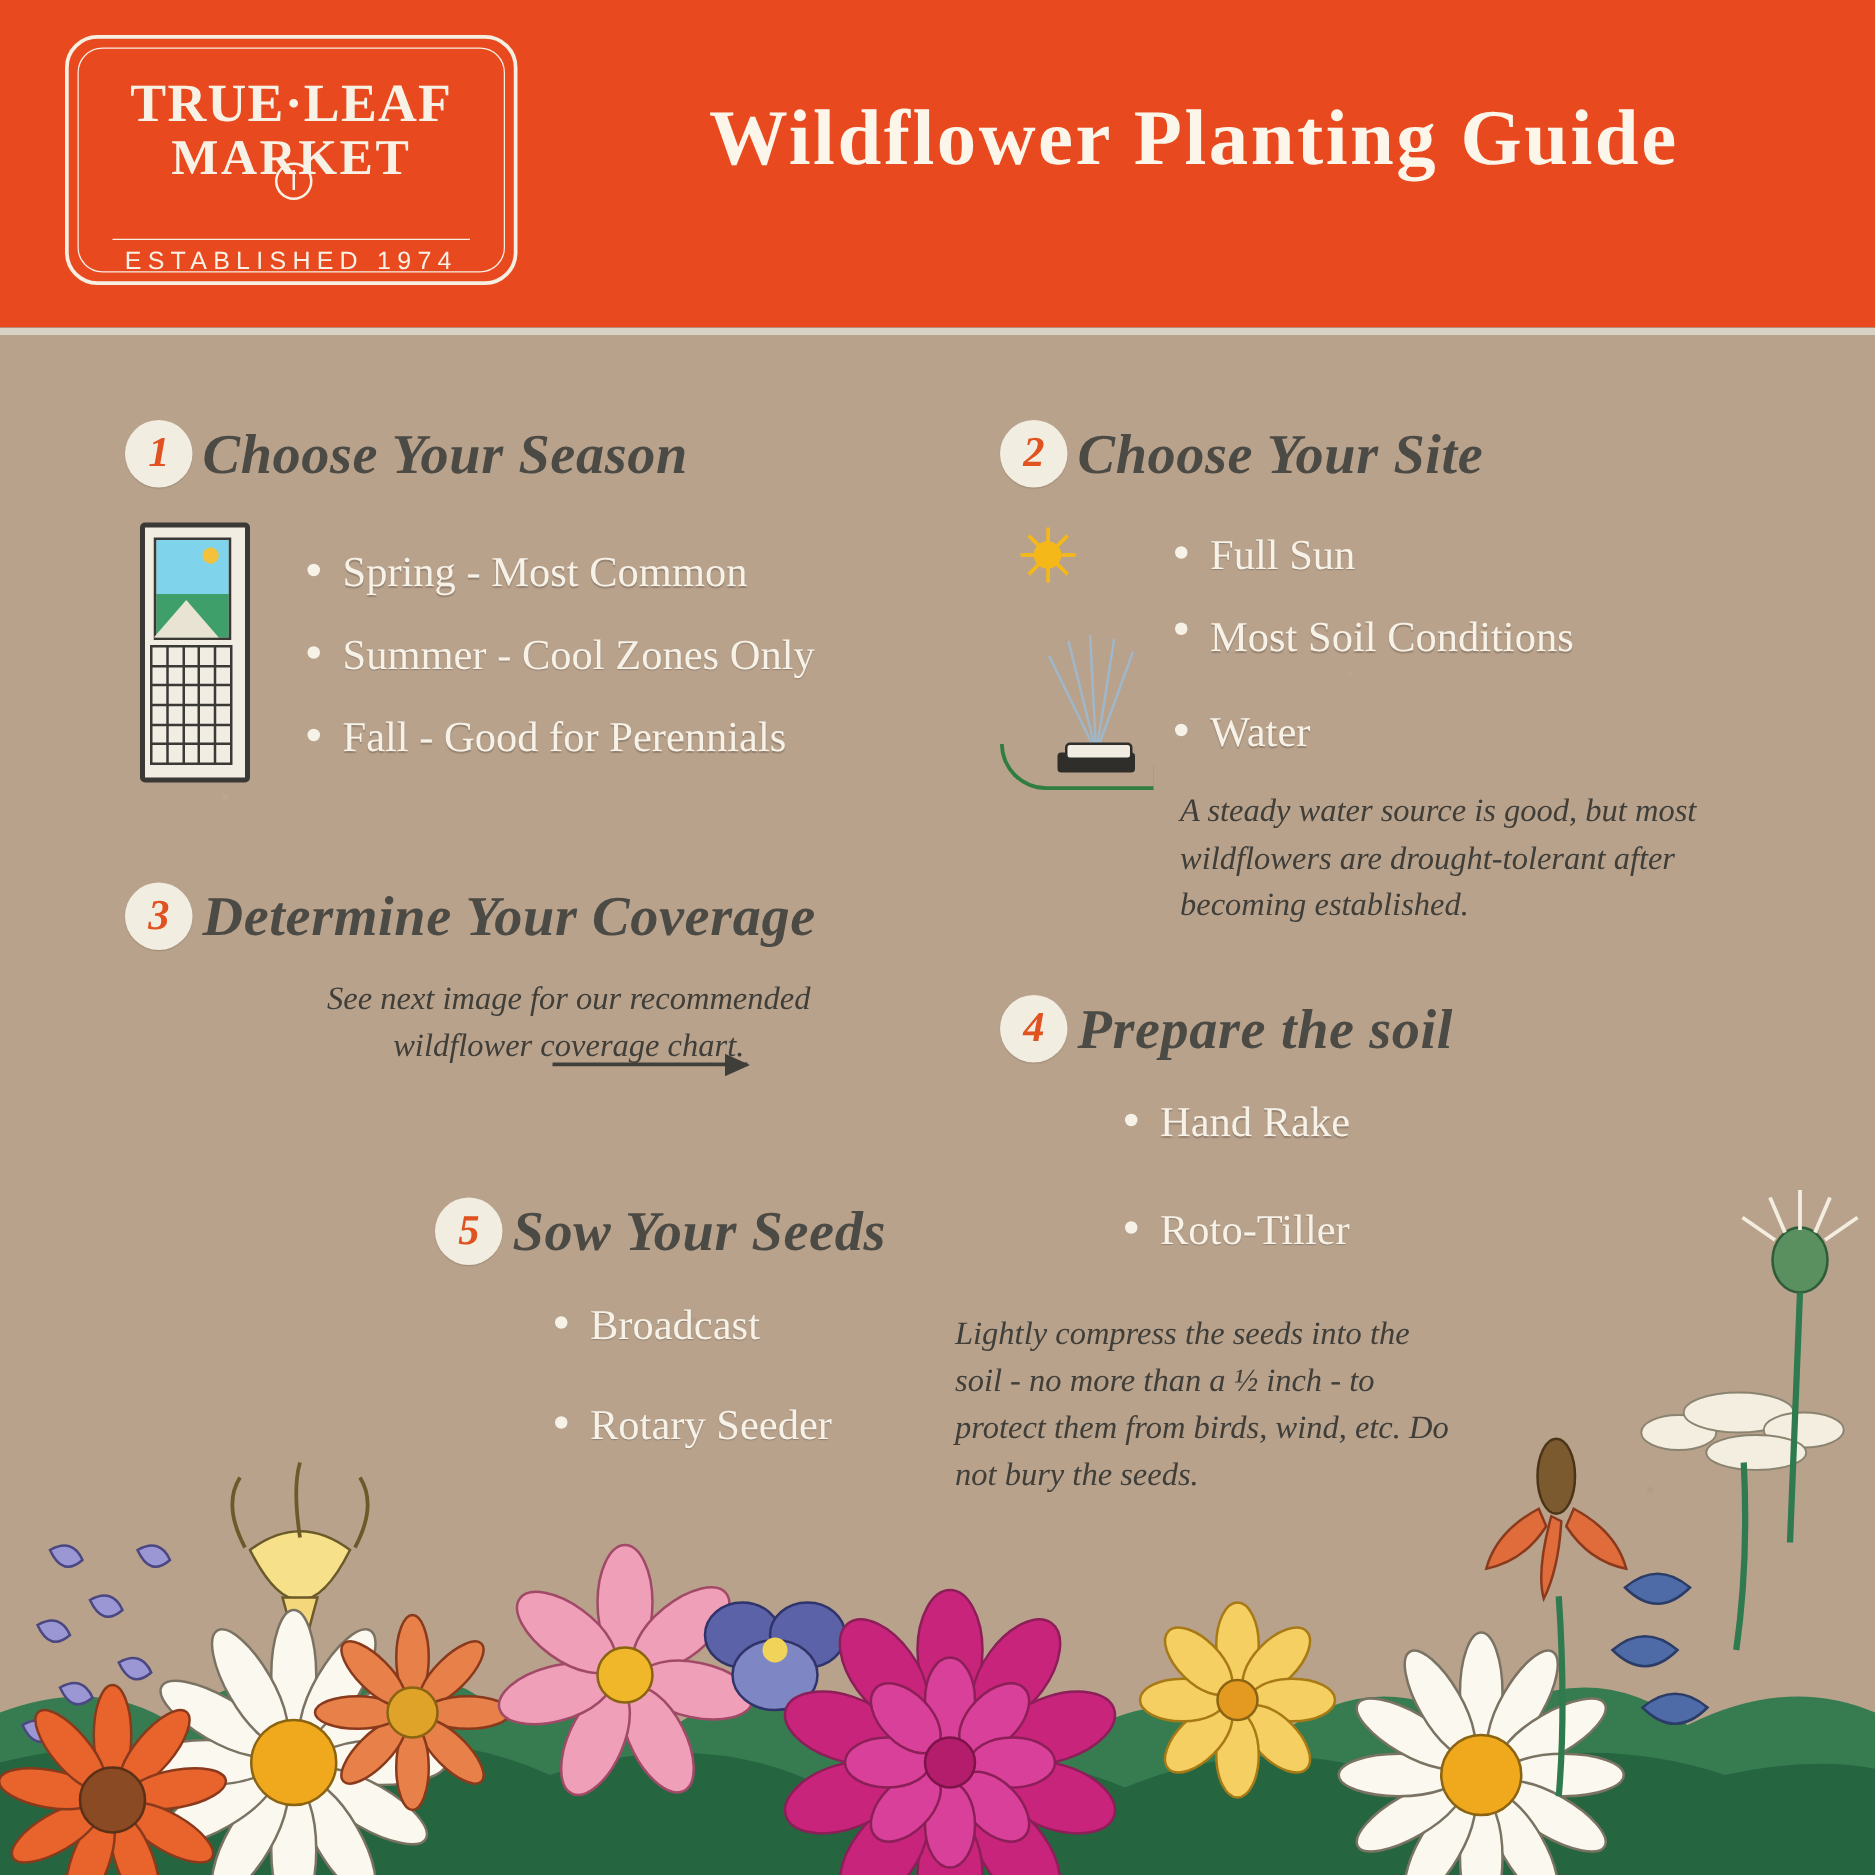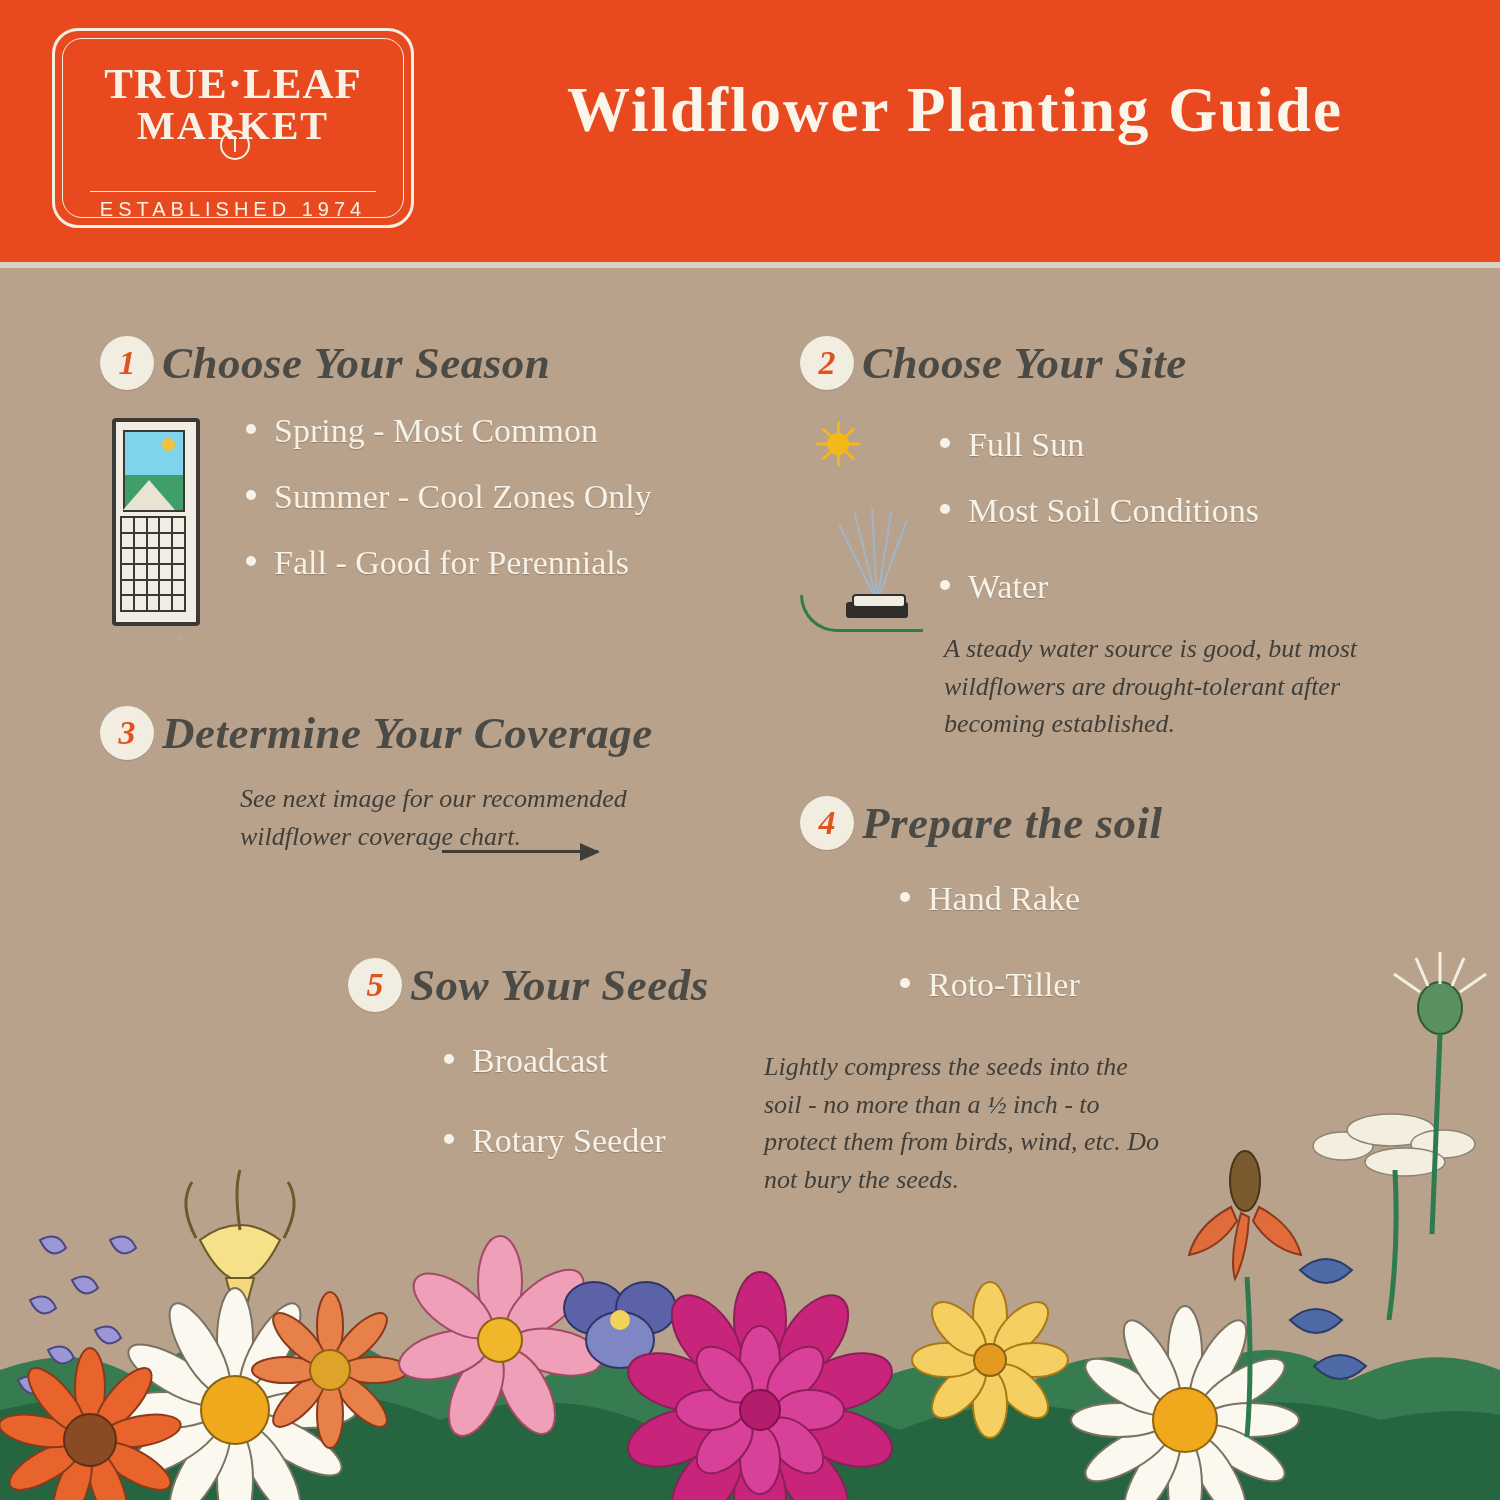--- a/index.html
+++ b/index.html
@@ -324,20 +324,21 @@
     top: 294px;
     width: 470px;
   }
   
   #step3 { left: 100px; top: 438px; }
   #step3 .note {
     position: absolute;
     left: 140px;
     top: 74px;
     width: 430px;
+    text-align: center;
   }
   .arrow {
     position: absolute;
     left: 342px;
     top: 144px;
     width: 156px;
     height: 3px;
     background: #3f3e39;
   }
   .arrow:after {
@@ -425,21 +426,21 @@
               <span></span>
               <span></span>
               <span></span>
             <span></span>
               <span></span>
               <span></span>
               <span></span>
               <span></span>
           </div>
         </div>
-        <ul class="bullets" style="margin-left:46px; margin-top:0;">
+        <ul class="bullets" style="margin-left:46px; margin-top:28px;">
           <li>
               <span class="dot"></span>
               <span>Spring - Most Common</span>
             </li>
           <li>
               <span class="dot"></span>
               <span>Summer - Cool Zones Only</span>
             </li>
           <li>
               <span class="dot"></span>
@@ -471,21 +472,21 @@
             <div class="spray" style="height:86px; transform:rotate(20deg)"></div>
             <div class="sprinkler-base"></div>
             <div class="hose"></div>
           </div>
         </div>
         <ul class="bullets" style="margin-top:14px;">
           <li>
               <span class="dot"></span>
               <span>Full Sun</span>
             </li>
-          <li style="">
+          <li style="align-items:center;">
               <span class="dot"></span>
               <span>Most Soil Conditions</span>
             </li>
           <li style="margin-top:38px;">
               <span class="dot"></span>
               <span>Water</span>
             </li>
         </ul>
       </div>
       <div class="note">A steady water source is good, but most wildflowers are drought-tolerant after becoming established.</div>

